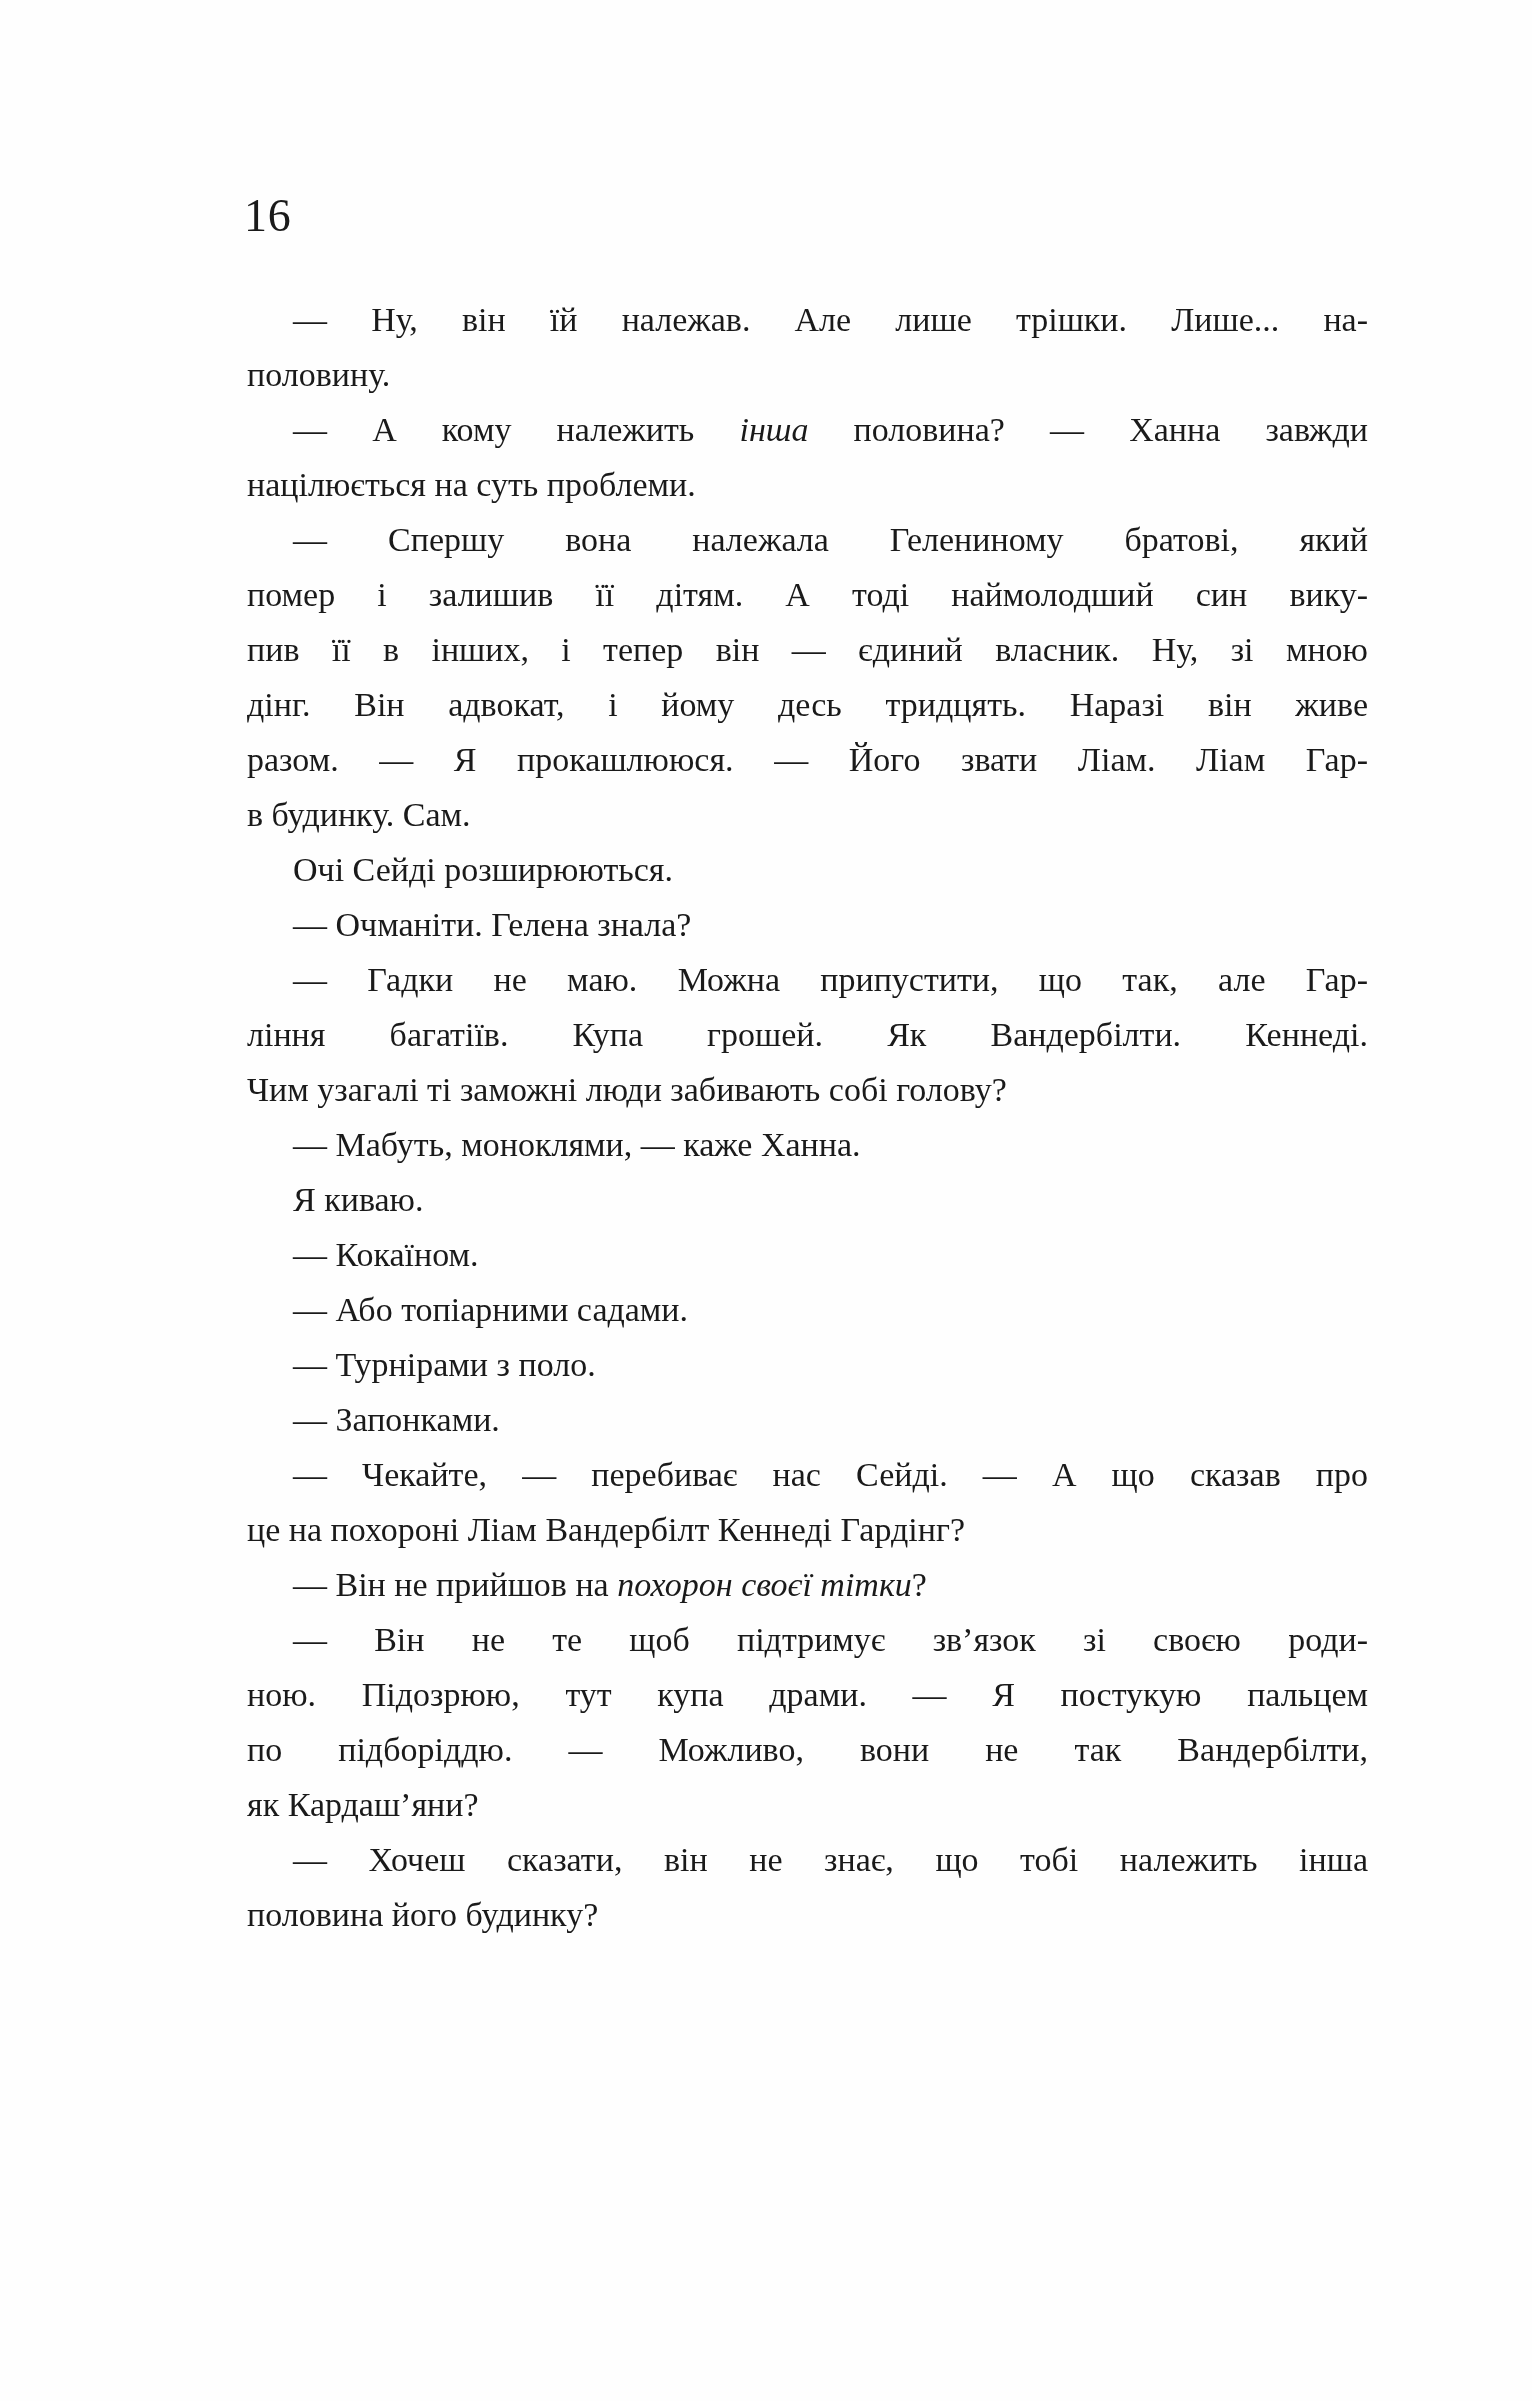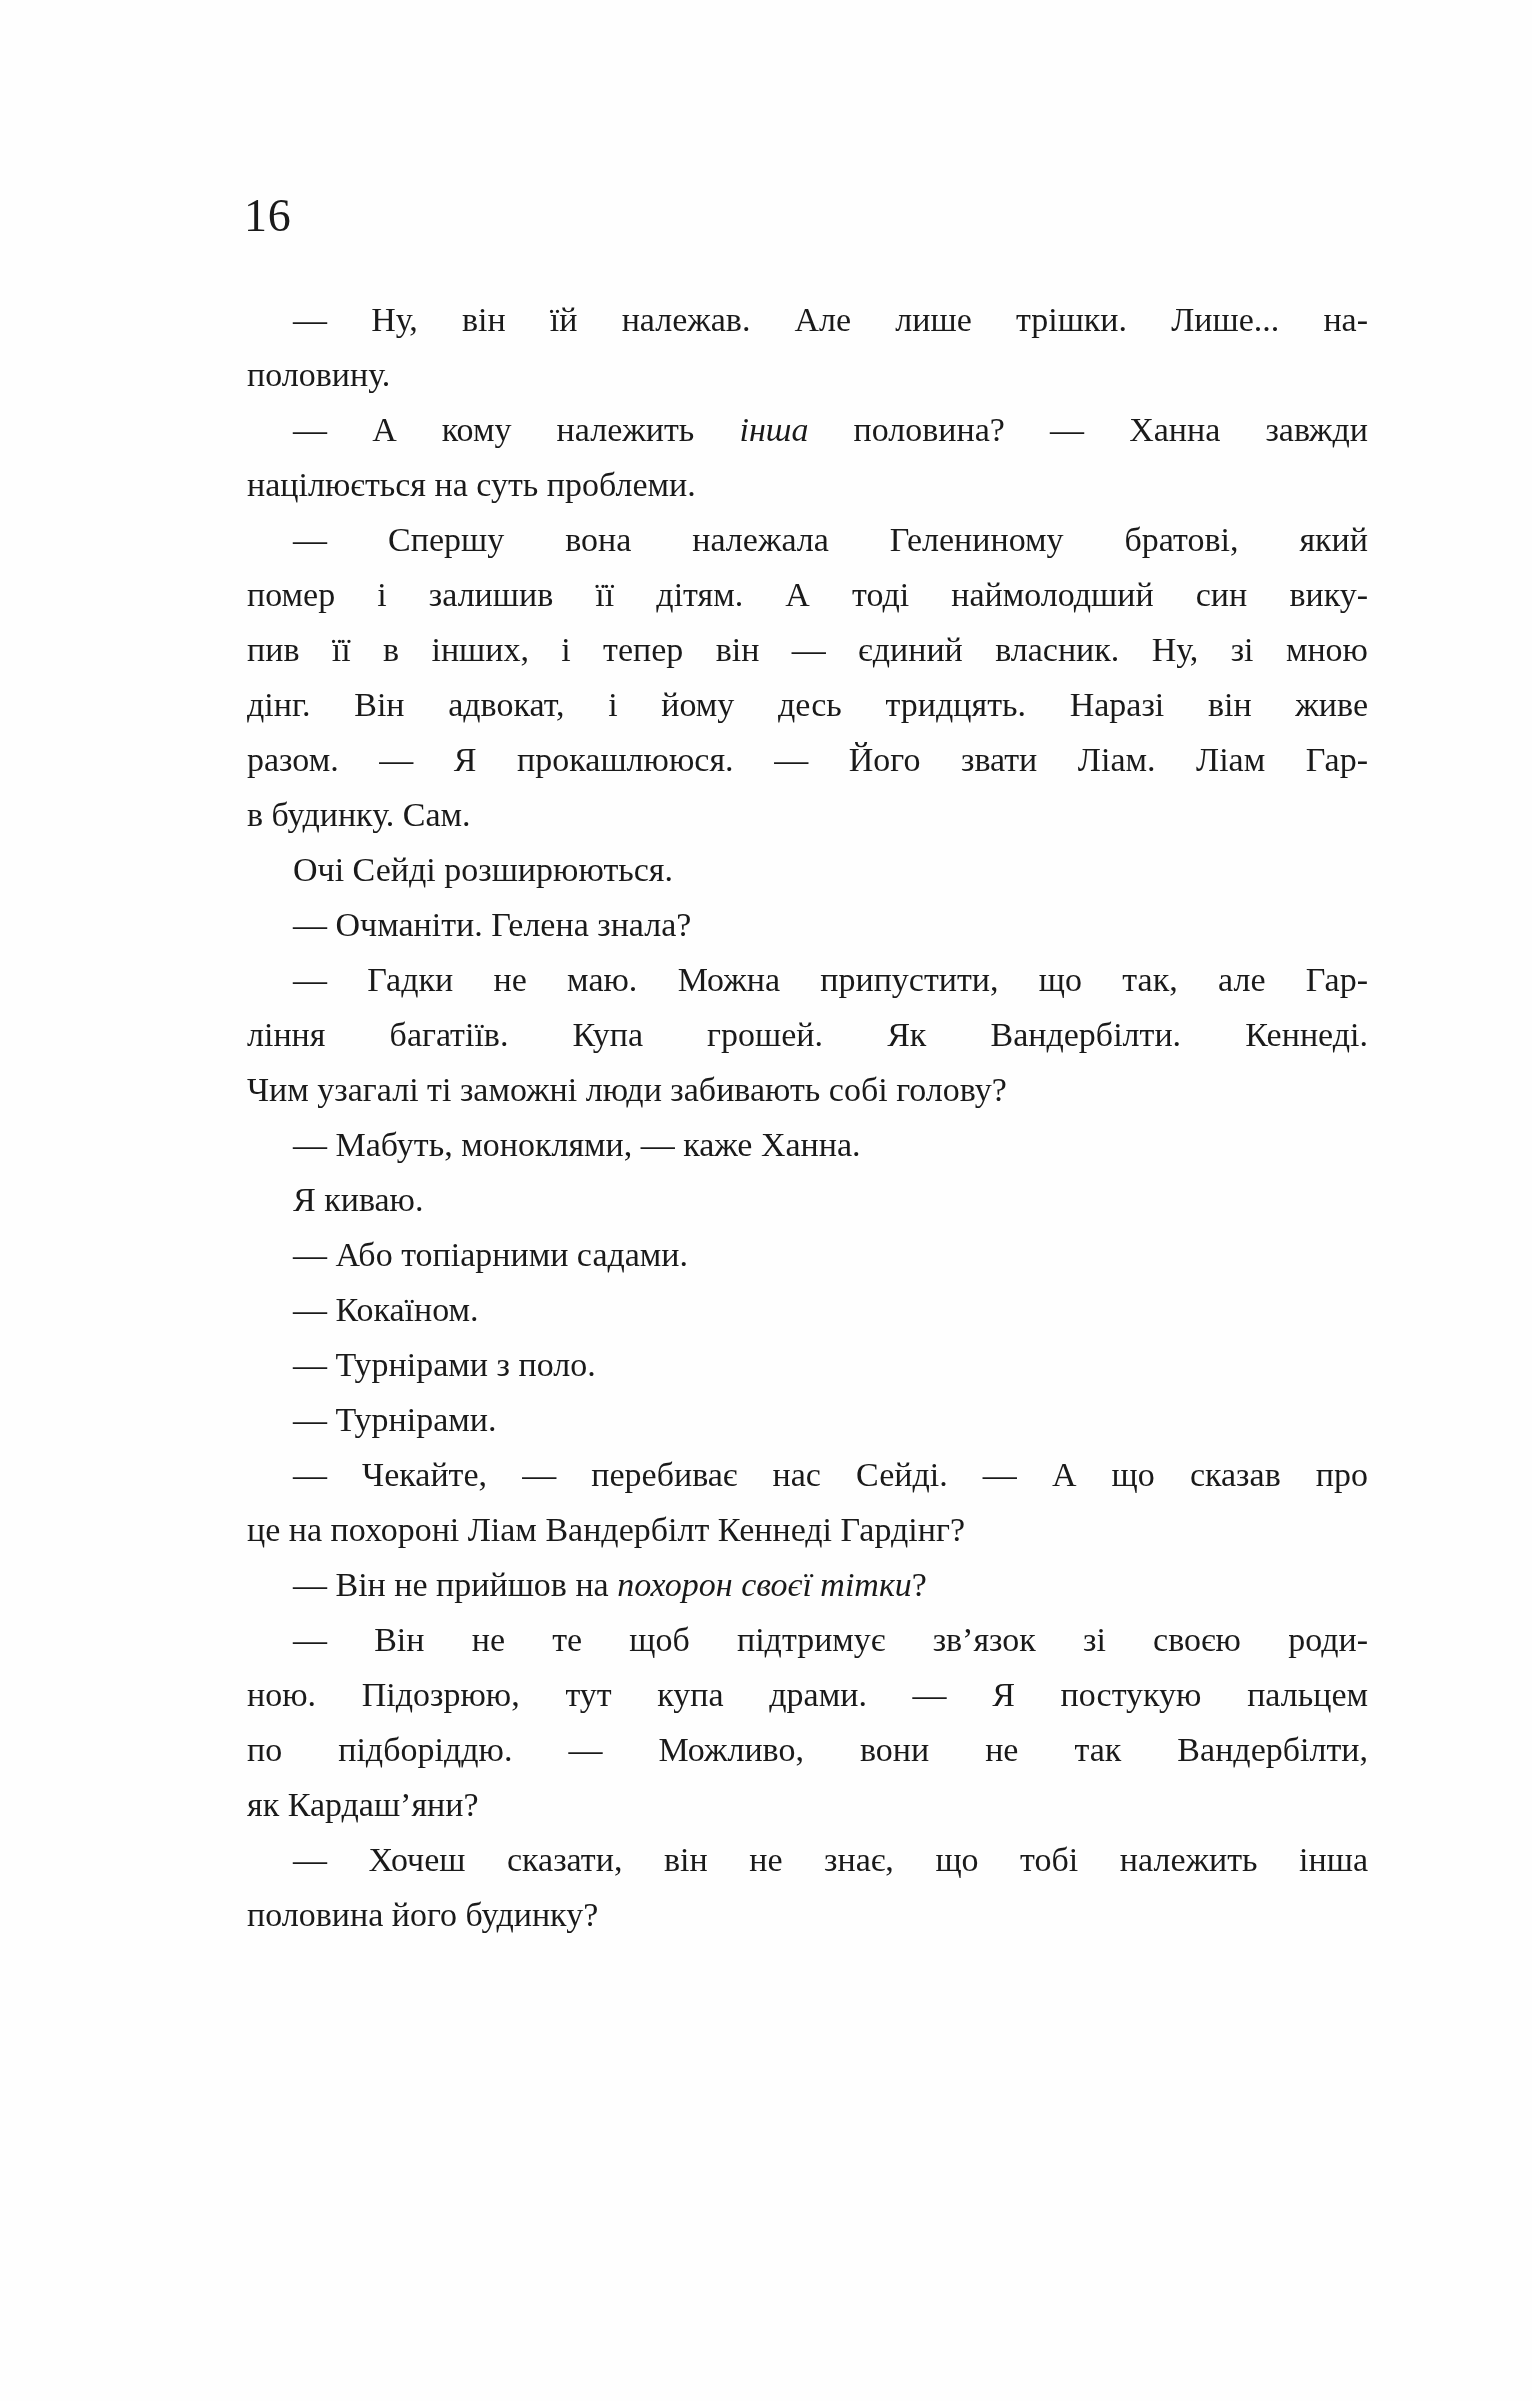--- a/index.html
+++ b/index.html
@@ -73,24 +73,24 @@
       <div class="line"><span>дінг. Він адвокат, і йому десь тридцять. Наразі він живе</span></div>
       <div class="line"><span>разом. — Я прокашлююся. — Його звати Ліам. Ліам Гар-</span></div>
       <div class="line last"><span>в будинку. Сам.</span></div>
       <div class="line first last"><span>Очі Сейді розширюються.</span></div>
       <div class="line first last"><span>— Очманіти. Гелена знала?</span></div>
       <div class="line first"><span>— Гадки не маю. Можна припустити, що так, але Гар-</span></div>
       <div class="line"><span>ління багатіїв. Купа грошей. Як Вандербілти. Кеннеді.</span></div>
       <div class="line last"><span>Чим узагалі ті заможні люди забивають собі голову?</span></div>
       <div class="line first last"><span>— Мабуть, моноклями, — каже Ханна.</span></div>
       <div class="line first last"><span>Я киваю.</span></div>
+      <div class="line first last"><span>— Кокаїном.</span></div>
       <div class="line first last"><span>— Або топіарними садами.</span></div>
-      <div class="line first last"><span>— Кокаїном.</span></div>
       <div class="line first last"><span>— Турнірами з поло.</span></div>
-      <div class="line first last"><span>— Турнірами.</span></div>
+      <div class="line first last"><span>— Запонками.</span></div>
       <div class="line first"><span>— Чекайте, — перебиває нас Сейді. — А що сказав про</span></div>
       <div class="line last"><span>це на похороні Ліам Вандербілт Кеннеді Гардінг?</span></div>
       <div class="line first last"><span>— Він не прийшов на </span><span class="italic">похорон своєї тітки</span><span>?</span></div>
       <div class="line first"><span>— Він не те щоб підтримує зв’язок зі своєю роди-</span></div>
       <div class="line"><span>ною. Підозрюю, тут купа драми. — Я постукую пальцем</span></div>
       <div class="line"><span>по підборіддю. — Можливо, вони не так Вандербілти,</span></div>
       <div class="line last"><span>як Кардаш’яни?</span></div>
       <div class="line first"><span>— Хочеш сказати, він не знає, що тобі належить інша</span></div>
       <div class="line last"><span>половина його будинку?</span></div>
     </div>

